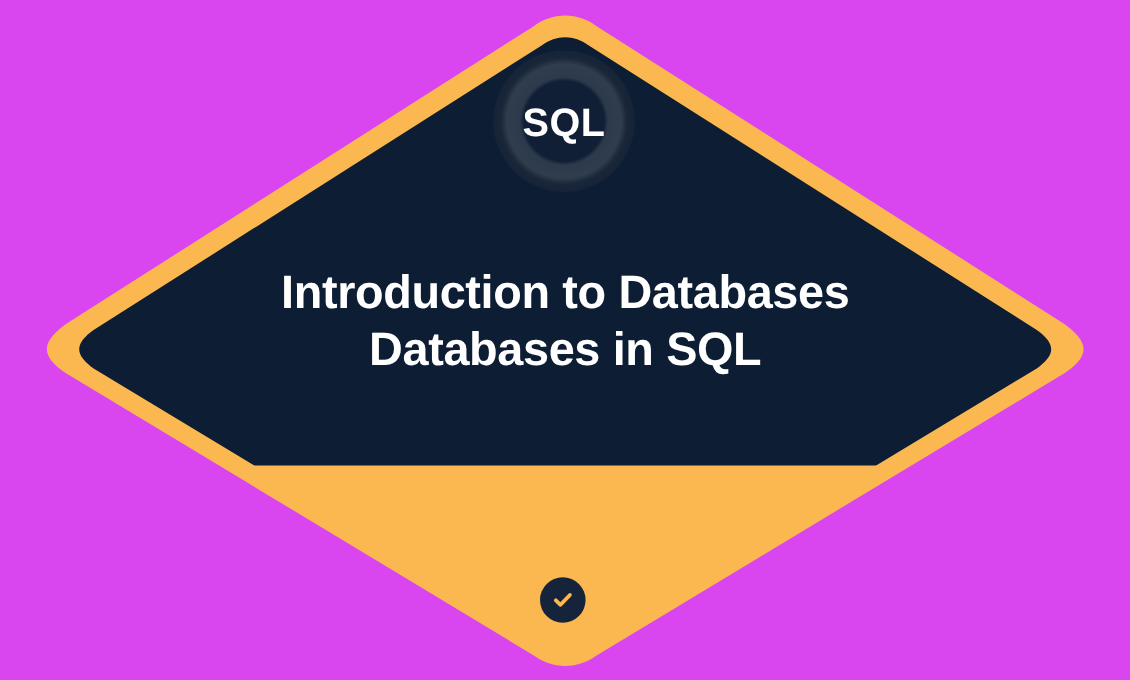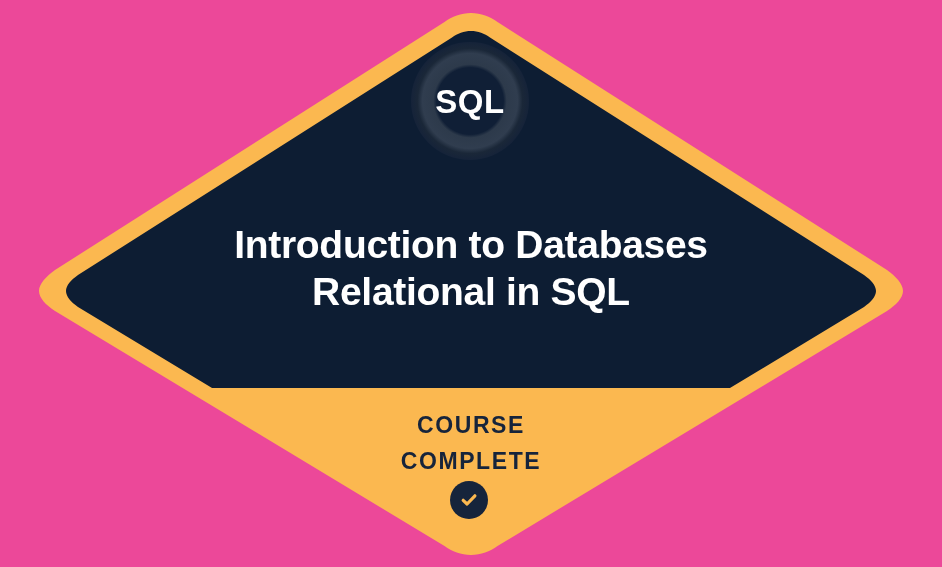--- a/index.html
+++ b/index.html
@@ -10,21 +10,21 @@
   body {
     width: 942px;
     height: 567px;
     overflow: hidden;
     font-family: "Liberation Sans", sans-serif;
   }
   #badge-root {
     position: relative;
     width: 942px;
     height: 567px;
-    background: #ec4899;
+    background: #d946ef;
   }
   #badge-svg {
     position: absolute;
     left: 0;
     top: 0;
     width: 942px;
     height: 567px;
     display: block;
   }
   .overlay {
@@ -167,27 +167,23 @@
   </svg>
 
   <div class="overlay">
 
     <div id="logo-badge">
       <span id="logo-text">SQL</span>
     </div>
 
     <div id="course-title">
       <span class="line">Introduction to Databases</span>
-      <span class="line">Relational in SQL</span>
+      <span class="line">Databases in SQL</span>
     </div>
 
-    <div id="complete-label">
-      <span class="line">COURSE</span>
-      <span class="line">COMPLETE</span>
-    </div>
 
     <div id="check-badge">
       <svg width="22" height="22" viewBox="0 0 22 22" aria-hidden="true">
         <path d="M5.2 11.3 L9.1 15.0 L16.9 6.8" fill="none" stroke="#fbb850" stroke-width="3.2" stroke-linecap="round" stroke-linejoin="round"></path>
       </svg>
     </div>
 
   </div>
 </div>
 

